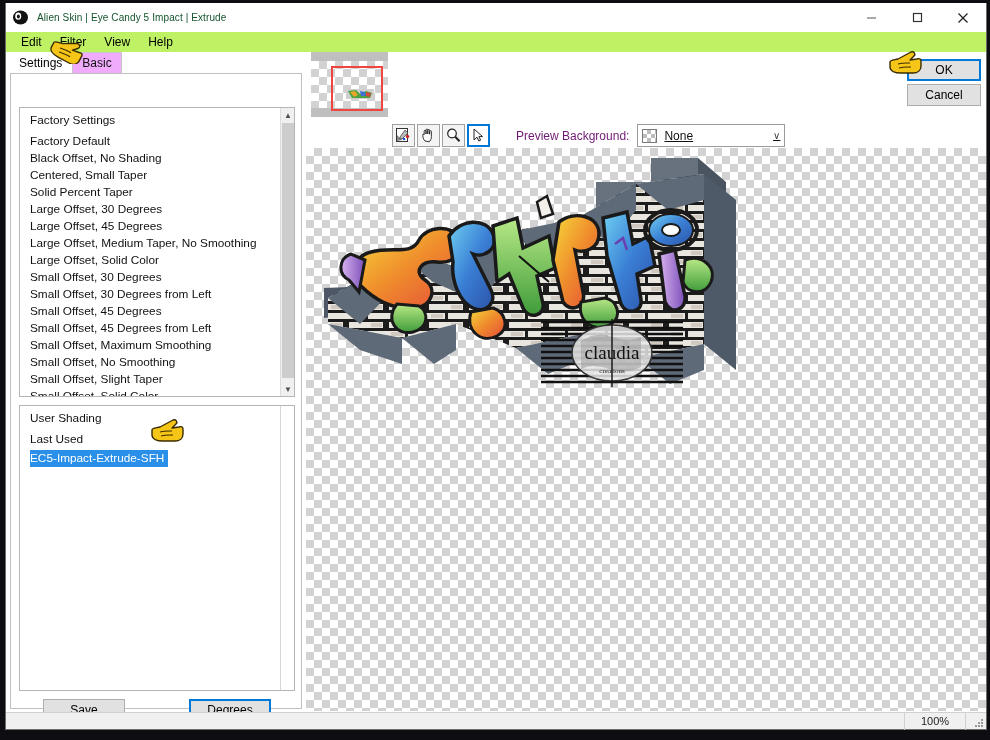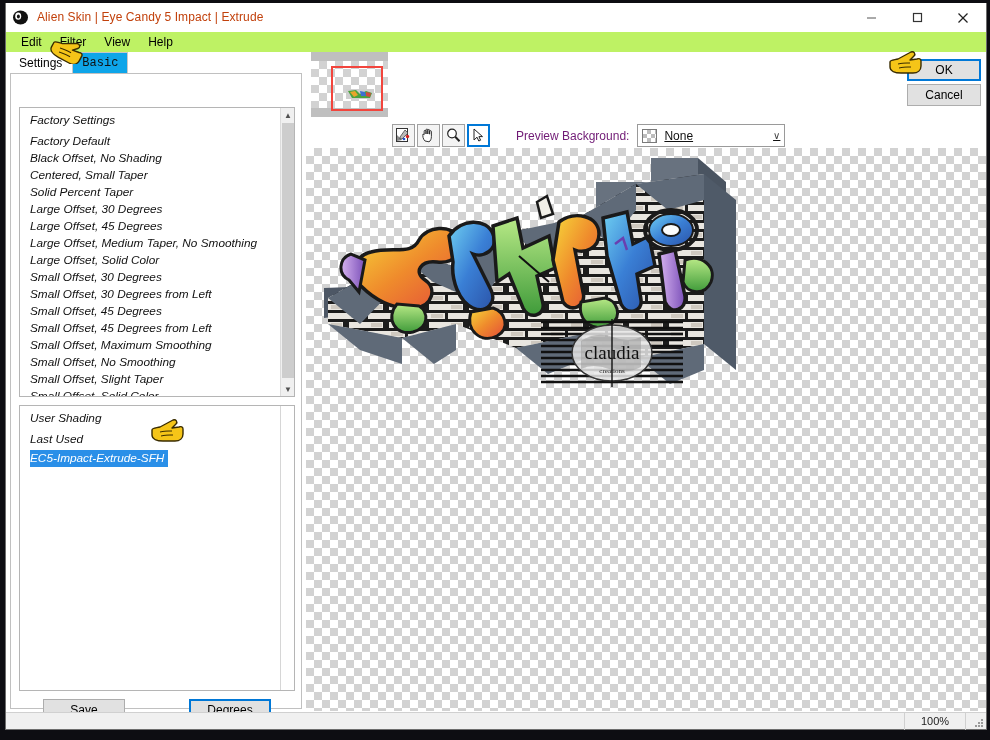--- a/index.html
+++ b/index.html
@@ -30,21 +30,21 @@
     background: #ffffff;
     display: flex; align-items: center;
     border-bottom: 1px solid #ffffff;
   }
   .app-icon {
     width: 17px; height: 17px;
     margin-left: 6px; margin-right: 8px;
     flex: 0 0 auto;
   }
   .title-text {
-    font-size: 12px; color: #c2410c;
+    font-size: 10px; color: #14532d;
     letter-spacing: .1px;
     white-space: nowrap;
   }
   .win-buttons {
     position: absolute; right: 0; top: 0;
     height: 29px; display: flex;
   }
   .win-btn {
     width: 46px; height: 29px;
     display: flex; align-items: center; justify-content: center;
@@ -85,25 +85,24 @@
   .tab {
     height: 21px;
     padding: 0 9px;
     font-size: 12px;
     display: flex; align-items: center;
     background: #ffffff;
     border: 1px solid transparent;
     color: #000;
   }
   .tab.inactive {
-    background: #0ea5e9;
+    background: #f0abfc;
     border: 1px solid #c8c8c8;
     border-bottom: none;
     color: #111;
-    font-family: Liberation Mono, monospace;
   }
   .tab-panel {
     position: absolute;
     left: 4px; top: 21px;
     width: 292px; height: 636px;
     border: 1px solid #c0c0c0;
     border-top: 1px solid #c0c0c0;
     background: #ffffff;
   }
 
@@ -114,21 +113,20 @@
     border: 1px solid #b5b5b5;
     overflow: hidden;
   }
   #factory-list { left: 8px; top: 33px; width: 276px; height: 290px; }
   #user-list    { left: 8px; top: 331px; width: 276px; height: 286px; }
 
   .list-inner {
     position: absolute;
     left: 0; top: 0; right: 14px; bottom: 0;
     overflow: hidden;
-    font-style: italic;
   }
   .list-head {
     font-size: 11.8px; color: #111;
     padding: 5px 0 6px 10px;
   }
   .list-row {
     font-size: 11.8px; color: #111;
     padding: 0 8px 0 10px;
     height: 17px; line-height: 17px;
     white-space: nowrap;

